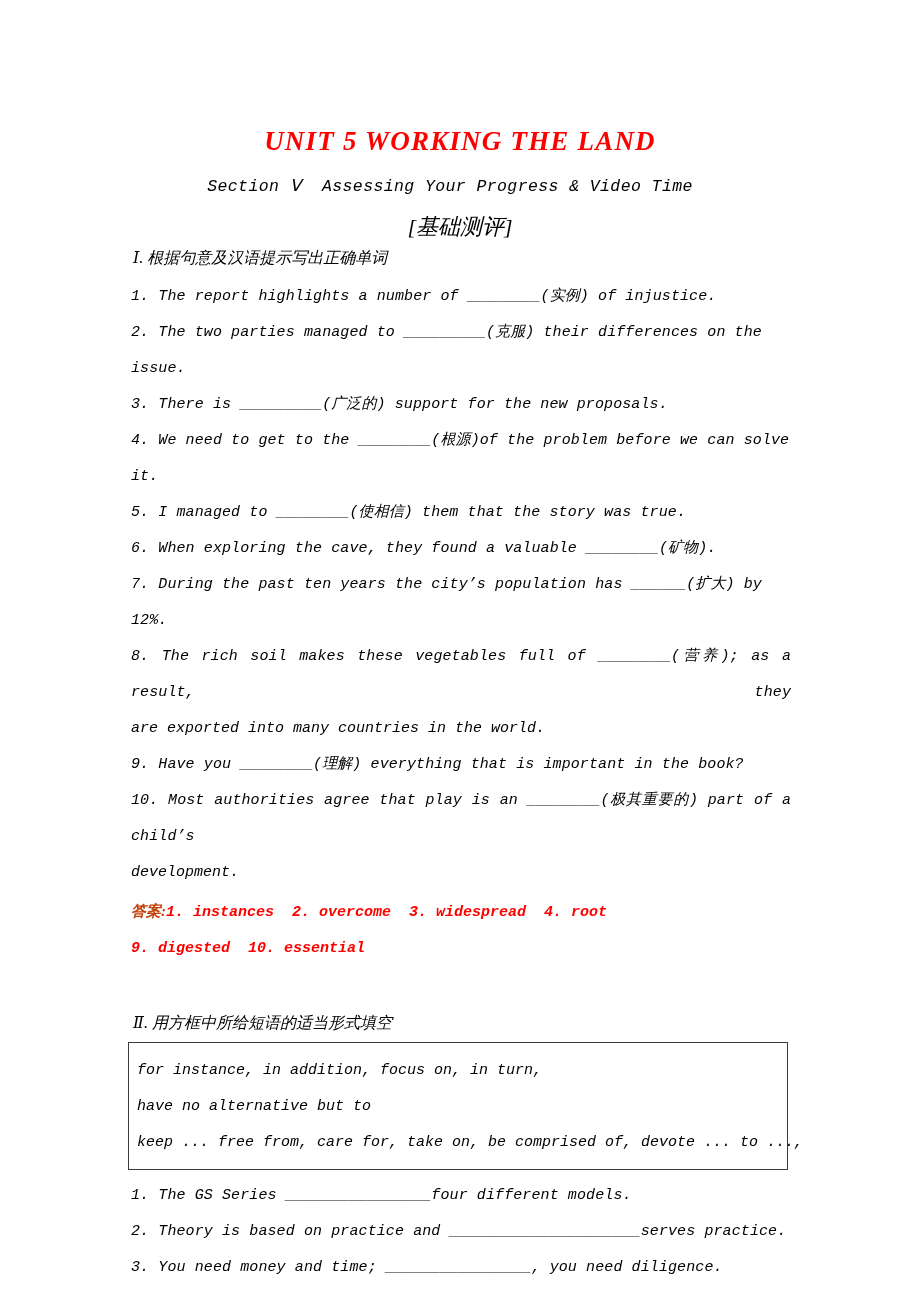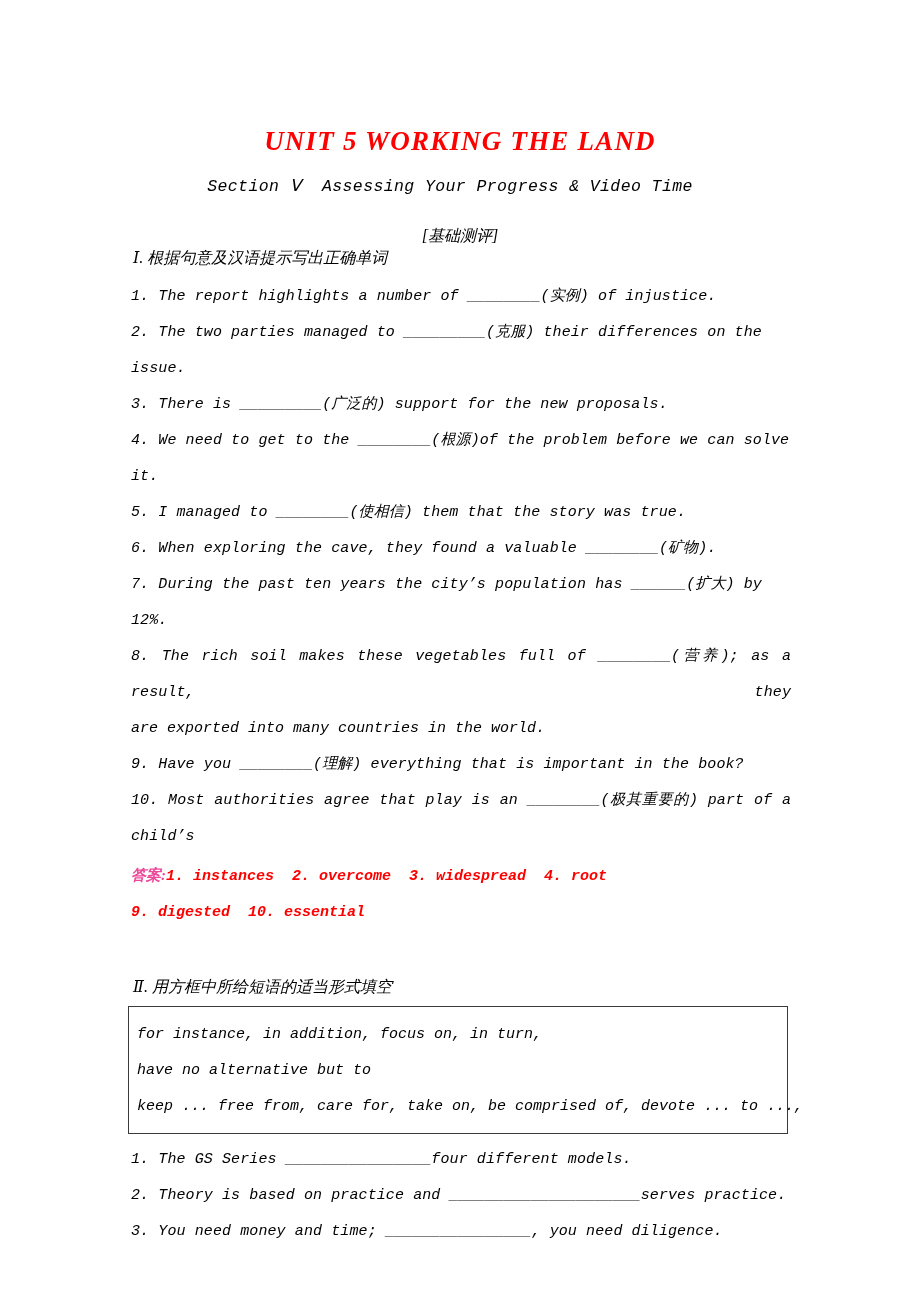--- a/index.html
+++ b/index.html
@@ -51,24 +51,23 @@
     letter-spacing: 0.4px;
     white-space: pre;
   }
 
   .bracket-line {
     position: absolute;
     left: 0;
     top: 204px;
     width: 920px;
     text-align: center;
-    font-size: 16px;
+    font-size: 22px;
     font-family: "Liberation Serif", "DejaVu Serif", serif;
     white-space: pre;
-    margin-top: 14px;
   }
 
   
   .content {
     position: absolute;
     left: 131px;
     top: 240px;
     width: 660px;
   }
 
@@ -107,21 +106,21 @@
   }
   .ans-line {
     font-size: 15px;
     line-height: 36px;
     color: #ff0000;
     margin: 0;
     white-space: pre;
     font-weight: bold;
   }
   .ans-label {
-    color: #ec4899;
+    color: #c2410c;
     font-weight: bold;
     font-family: "Liberation Serif", "DejaVu Serif", serif;
   }
 
   
   .part2-heading {
     font-size: 16px;
     font-family: "Liberation Serif", "DejaVu Serif", serif;
     margin: 46px 0 8px 2px;
     white-space: pre;
@@ -160,20 +159,21 @@
     <p class="q">2. The two parties managed to _________(克服) their differences on the issue.</p>
     <p class="q">3. There is _________(广泛的) support for the new proposals.</p>
     <p class="q">4. We need to get to the ________(根源)of the problem before we can solve it.</p>
     <p class="q">5. I managed to ________(使相信) them that the story was true.</p>
     <p class="q">6. When exploring the cave, they found a valuable ________(矿物).</p>
     <p class="q">7. During the past ten years the city’s population has ______(扩大) by 12%.</p>
     <p class="q justify">8. The rich soil makes these vegetables full of ________(营养); as a result, they</p>
     <p class="cont">are exported into many countries in the world.</p>
     <p class="q">9. Have you ________(理解) everything that is important in the book?</p>
     <p class="q justify">10. Most authorities agree that play is an ________(极其重要的) part of a child’s</p>
+    <p class="cont">development.</p>
 
     <div class="answers">
       <p class="ans-line"><span class="ans-label">答案:</span><span>1. instances  2. overcome  3. widespread  4. root</span></p>
       <p class="ans-line">9. digested  10. essential</p>
     </div>
 
     <div class="part2-heading">Ⅱ. 用方框中所给短语的适当形式填空</div>
 
     <div class="phrase-box">
       <p class="phrase-line">for instance, in addition, focus on, in turn,</p>

